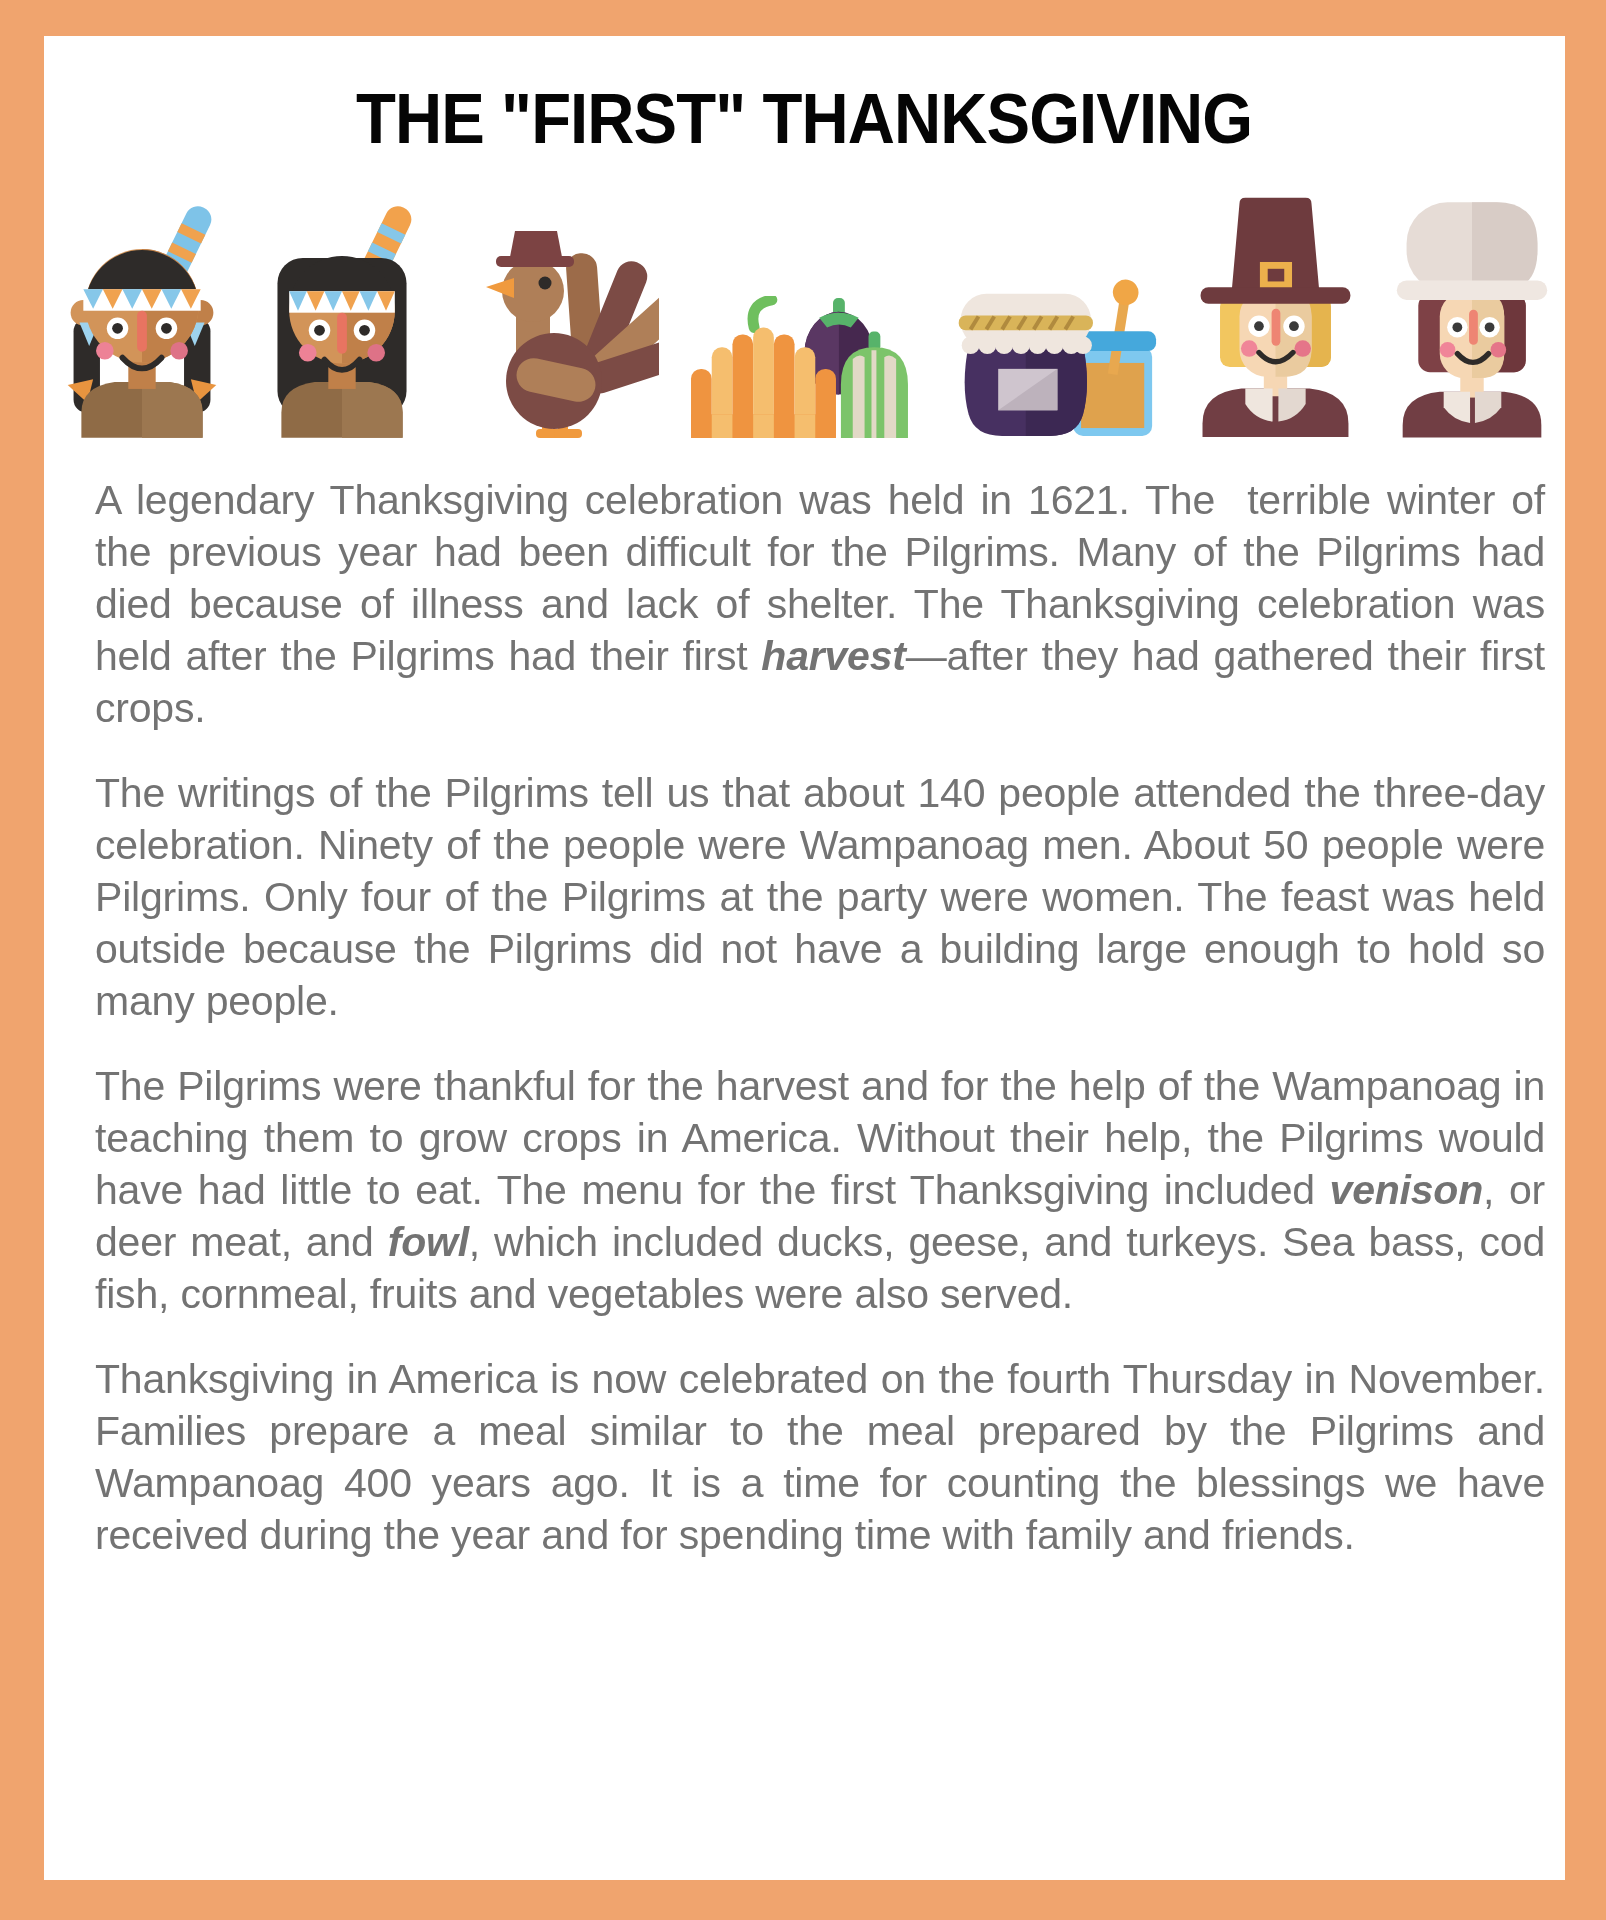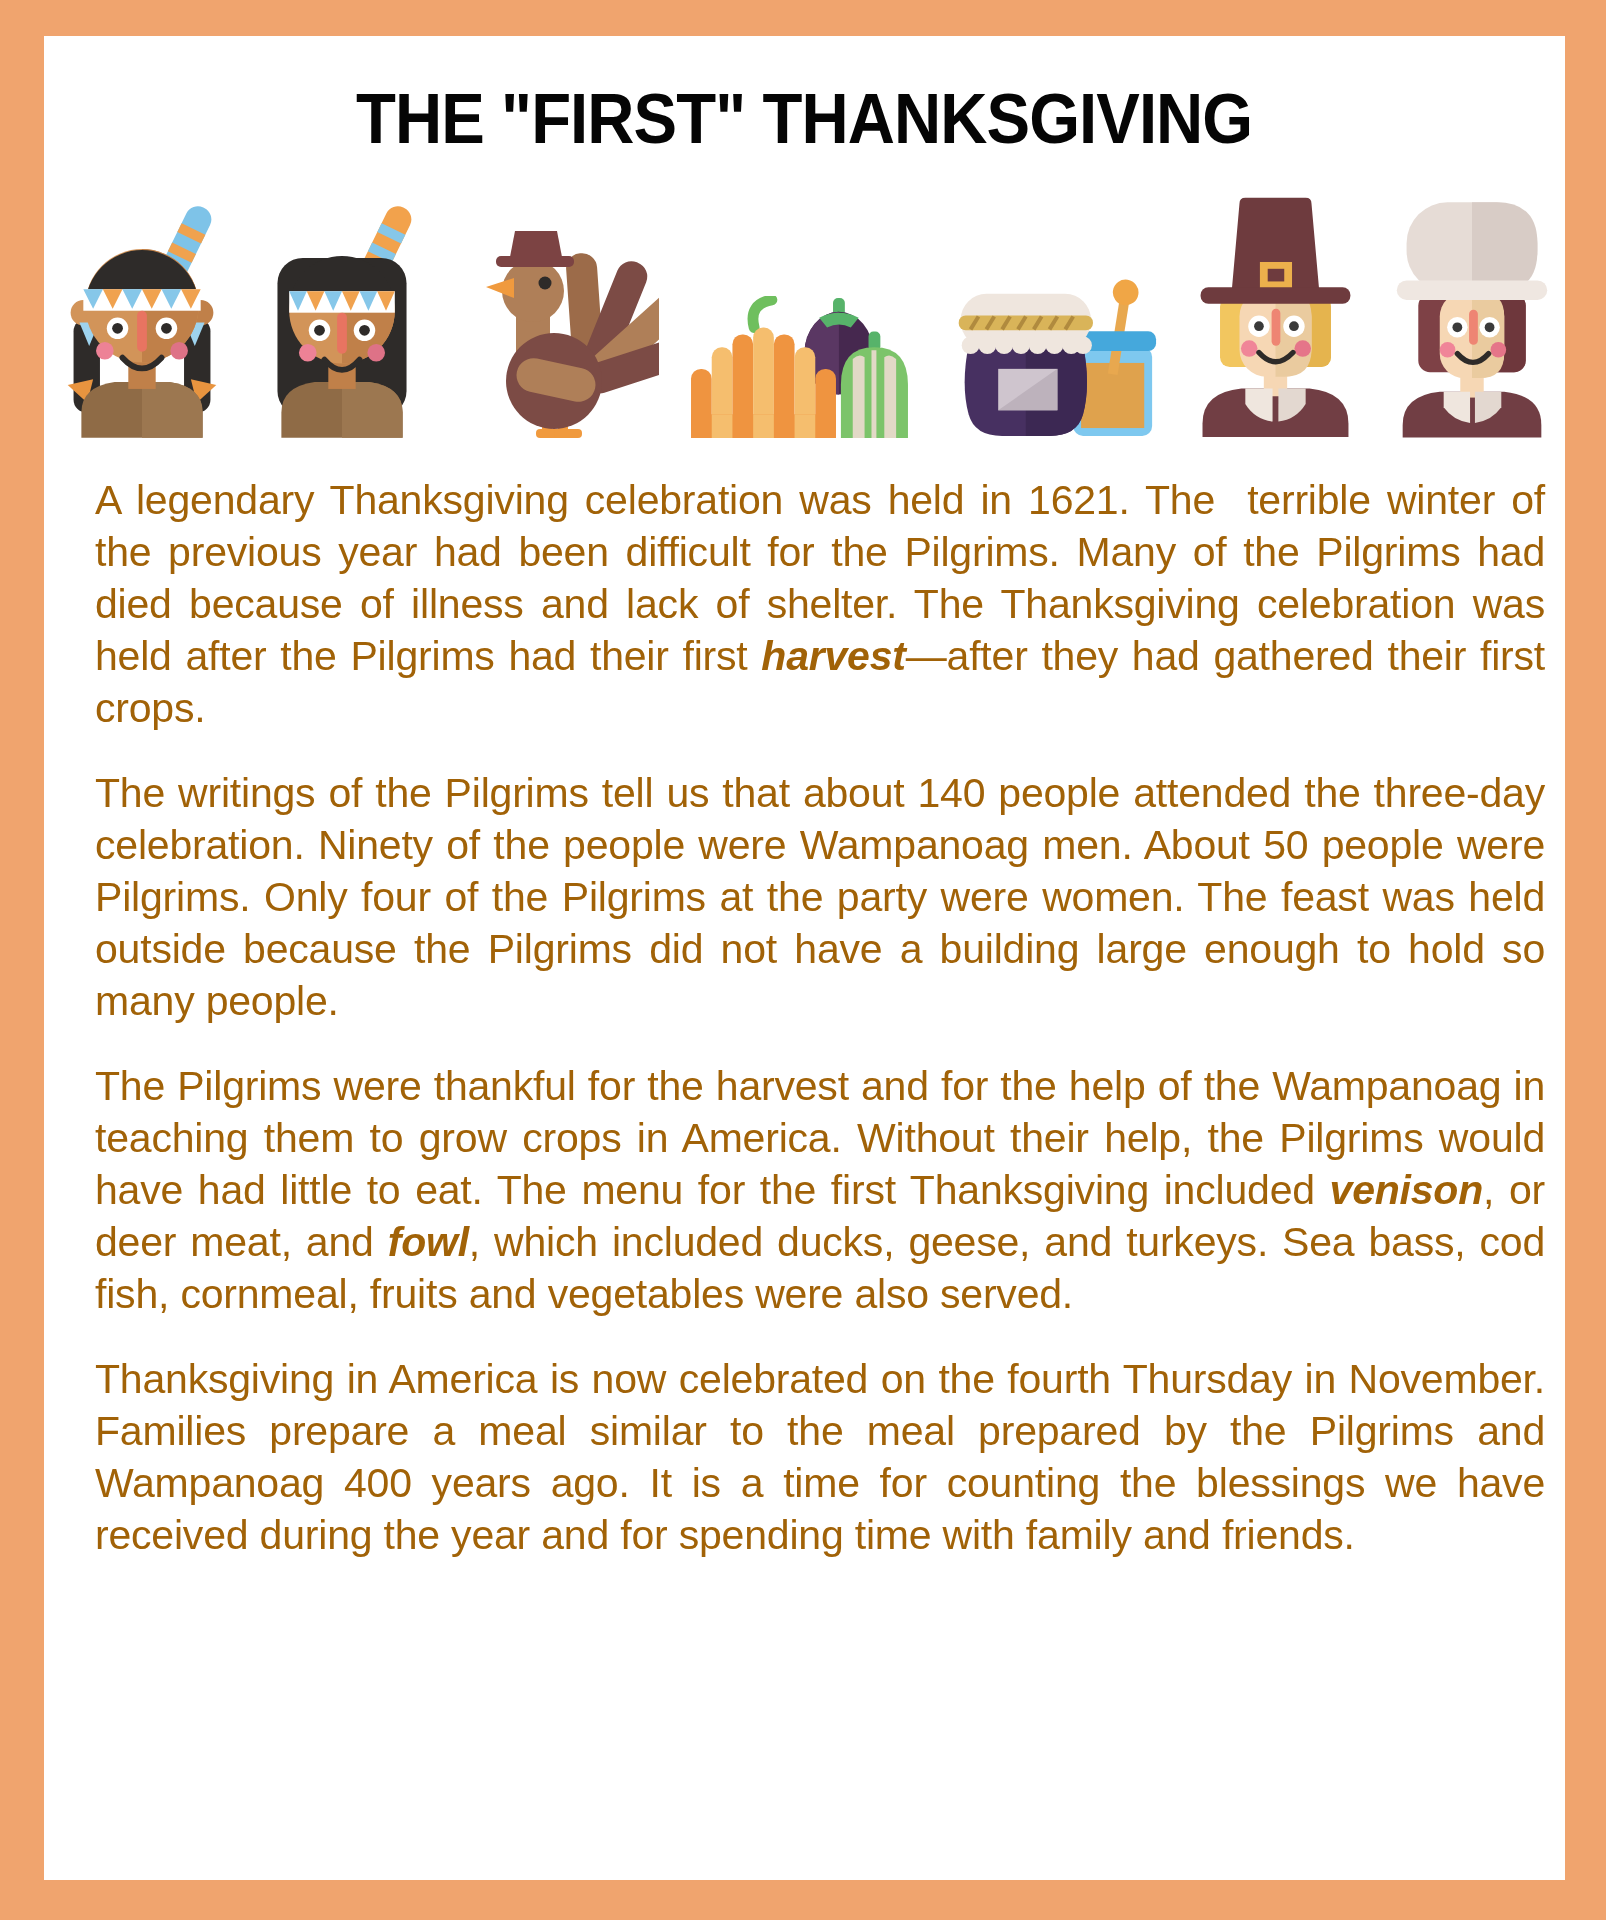--- a/index.html
+++ b/index.html
@@ -29,21 +29,21 @@
     height:246px;
     display:flex;
     justify-content:center;
     align-items:flex-end;
     gap:24px;
   }
   .icons-row svg { display:block; }
   .passage {
     margin-top:36px;
     padding:0 20px 0 51px;
-    color:#a16207;
+    color:#737373;
   }
   .passage p {
     font-size:41px;
     line-height:52px;
     text-align:justify;
     margin-bottom:33px;
     letter-spacing:-0.2px;
   }
   .passage p:last-child { margin-bottom:0; }
   .bi { font-weight:bold; font-style:italic; }

